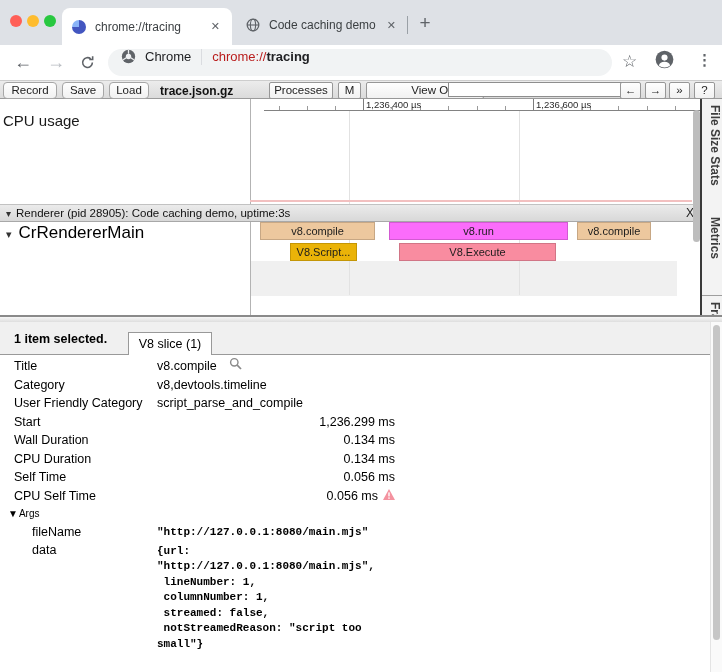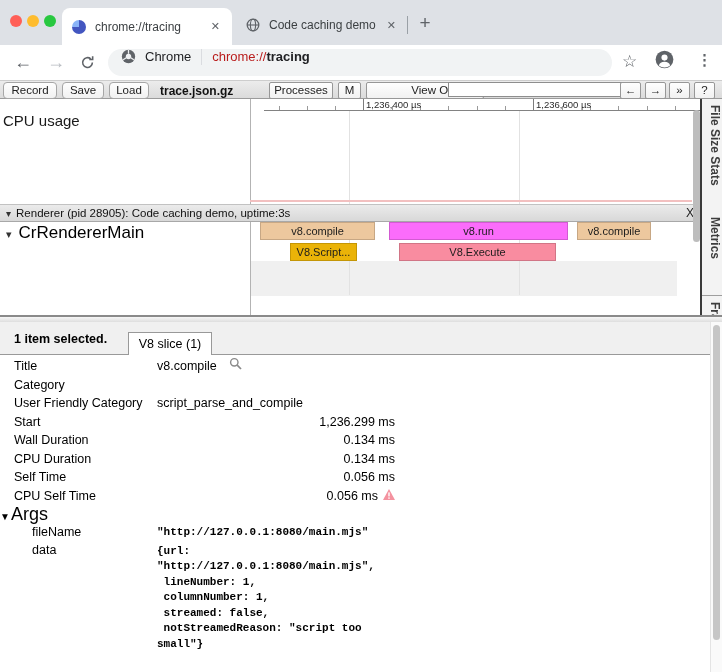--- a/index.html
+++ b/index.html
@@ -72,21 +72,21 @@
   .insp-tabstrip{position:absolute;top:0;left:0;width:710px;height:33px;background:#f0f0f0;border-bottom:1px solid #999;box-sizing:border-box;}
   .insp-status{position:absolute;left:14px;top:10px;font-size:12.5px;font-weight:bold;color:#000;}
   .insp-tab{position:absolute;left:128px;top:10px;width:84px;height:23px;background:#fff;border:1px solid #999;border-bottom:none;box-sizing:border-box;font-size:12.5px;color:#000;display:flex;align-items:center;justify-content:center;z-index:2;}
   .insp-body{position:absolute;top:33px;left:0;width:710px;height:317px;padding-top:2px;box-sizing:border-box;overflow:hidden;}
   .irow{position:relative;height:18.5px;}
   .irow .lbl{position:absolute;left:14px;top:0;font-size:12.5px;line-height:18.5px;color:#000;white-space:nowrap;}
   .irow .val{position:absolute;left:157px;top:0;font-size:12.5px;line-height:18.5px;color:#000;white-space:nowrap;}
   .irow .val.num{left:auto;right:315px;}
   .inline-icon{display:inline-block;vertical-align:middle;margin-left:12px;}
   .inline-icon.warn{margin-left:5px;}
-  .args-hdr{height:18.5px;line-height:18.5px;font-size:18px;color:#000;}
+  .args-hdr{height:18.5px;line-height:18.5px;font-size:10px;color:#000;padding-left:8px;}
   .args-tri:before{content:"▼";font-size:10px;margin-right:1px;}
   .arg-row{position:relative;}
   .arg-lbl{position:absolute;left:32px;top:1px;font-size:12.5px;color:#000;}
   .arg-val{margin:0 0 0 157px;padding:1.5px 0;font-family:"Liberation Mono",monospace;font-weight:bold;font-size:11px;line-height:15.5px;color:#000;white-space:pre;}
   .insp-scrollbar{position:absolute;right:0;top:0;width:12px;height:350px;background:#fafafa;border-left:1px solid #e4e4e4;box-sizing:border-box;}
   .insp-thumb{position:absolute;left:2px;top:3px;width:7px;height:315px;background:#c6c6c6;border-radius:4px;}
 </style>
 </head>
 <body>
 
@@ -235,20 +235,21 @@
       <div id="insp-rows">
           <div class="irow">
             <span class="lbl">Title</span>
             <span class="val">v8.compile<span class="inline-icon"><svg width="13" height="13" viewBox="0 0 13 13">
                   <circle cx="5.3" cy="5.3" r="3.7" fill="none" stroke="#8a8a8a" stroke-width="1.4"></circle>
                   <line x1="8.2" y1="8.2" x2="12" y2="12" stroke="#8a8a8a" stroke-width="1.7"></line>
                 </svg></span></span>
           </div>
           <div class="irow">
             <span class="lbl">Category</span>
+            <span class="val">v8,devtools.timeline</span>
           </div>
           <div class="irow">
             <span class="lbl">User Friendly Category</span>
             <span class="val">script_parse_and_compile</span>
           </div>
           <div class="irow">
             <span class="lbl">Start</span>
             <span class="val num">1,236.299 ms</span>
           </div>
           <div class="irow">

